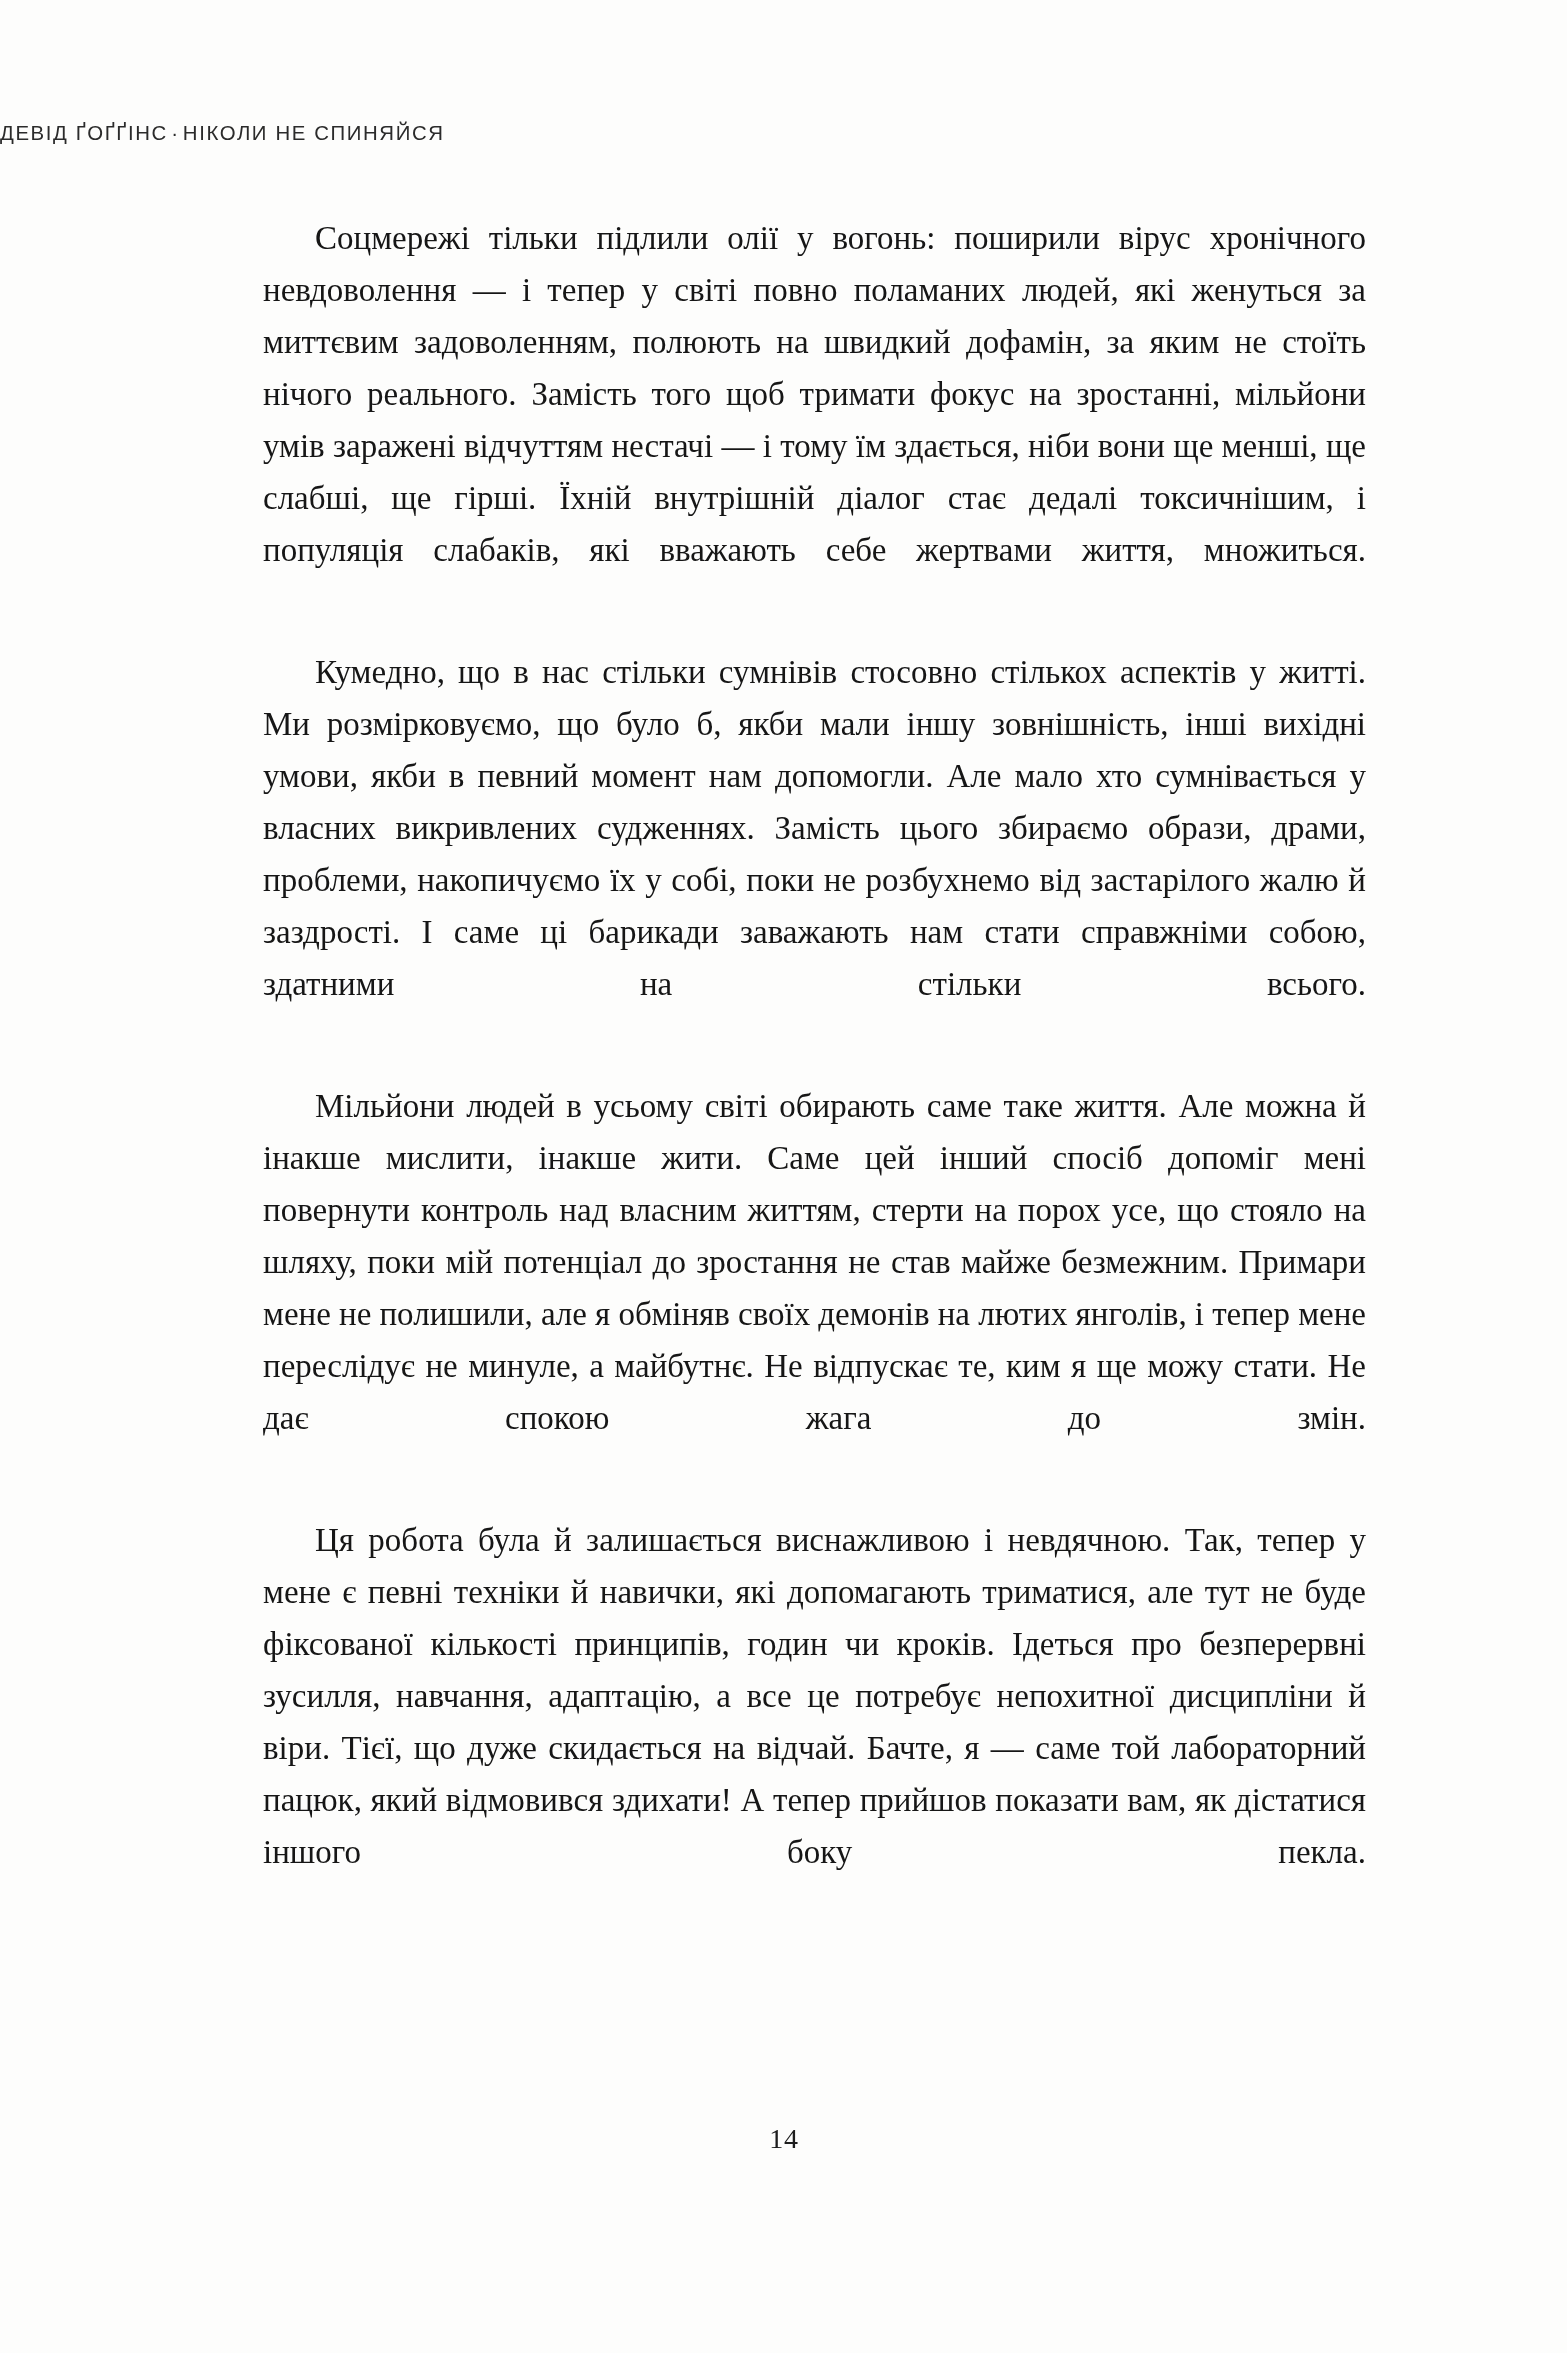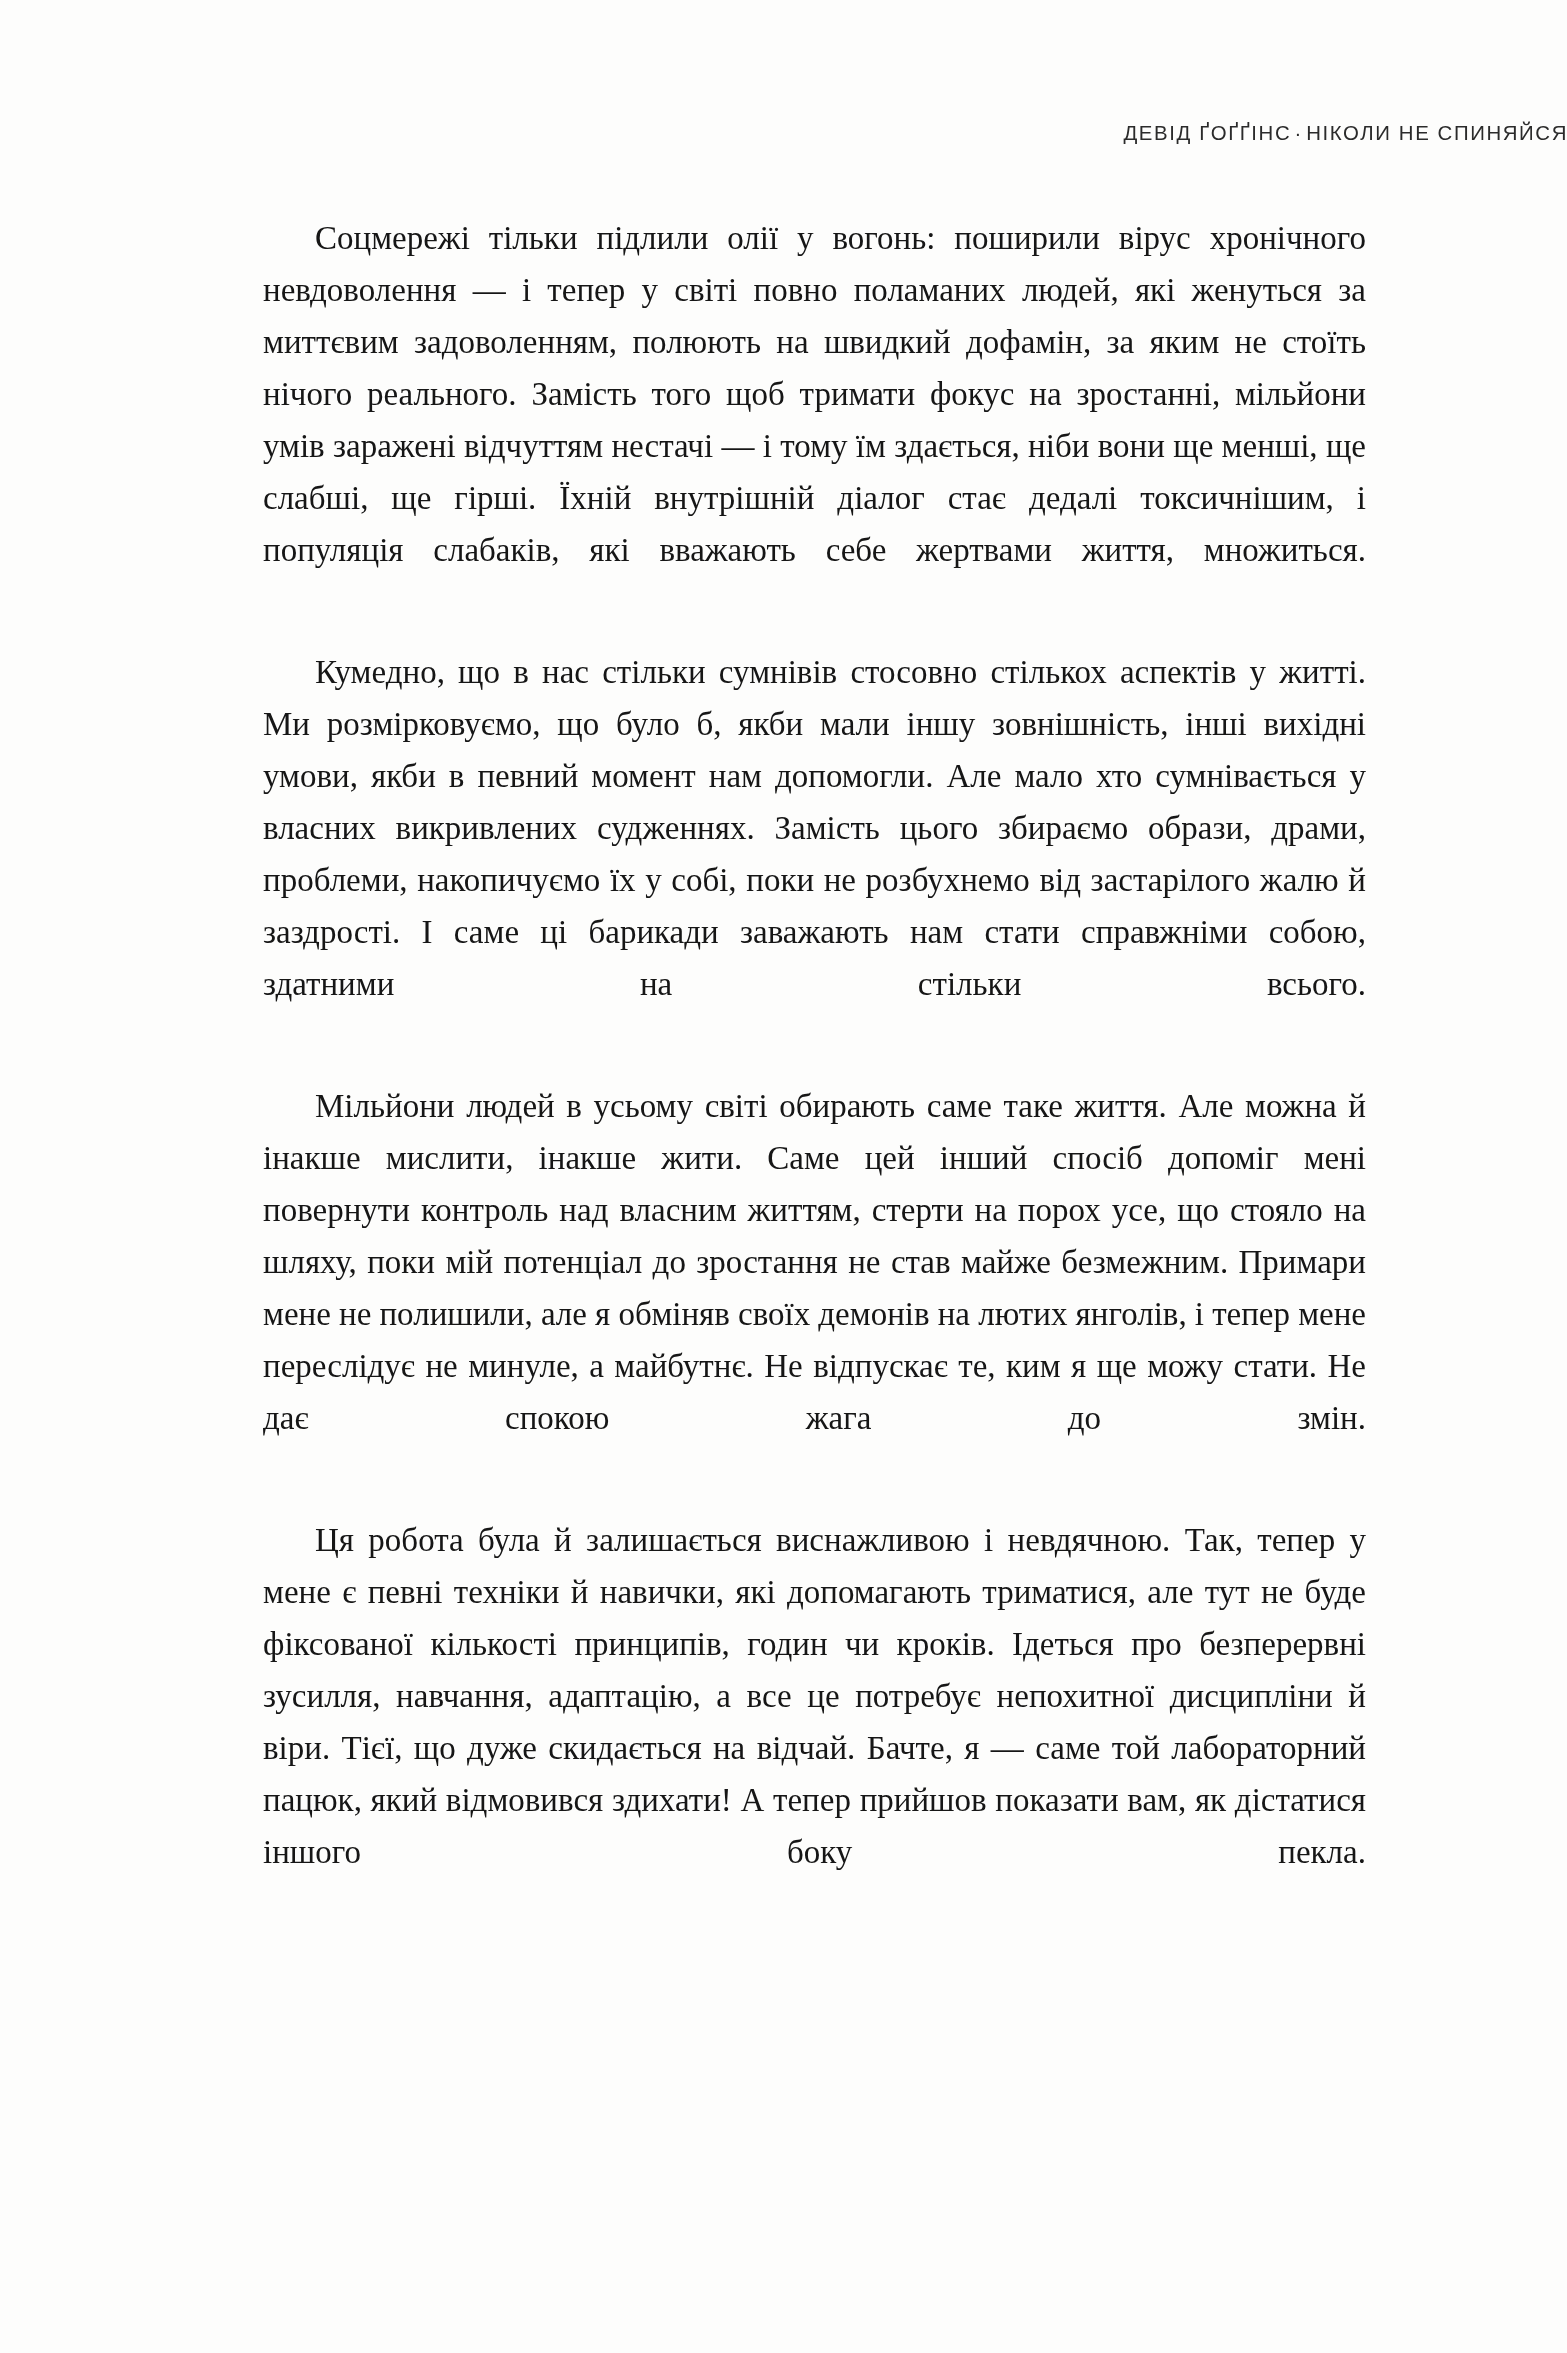--- a/index.html
+++ b/index.html
@@ -21,21 +21,21 @@
     inset: 0;
     background: #fdfdfc;
   }
 
   
   .running-head {
     position: absolute;
     top: 122px;
     left: 0;
     right: 0;
-    text-align: right;
+    text-align: left;
     font-family: "Liberation Sans", "DejaVu Sans", sans-serif;
     font-size: 20.4px;
     letter-spacing: 1.6px;
     color: #2b2b2b;
     font-weight: 400;
     font-variant: small-caps;
     text-transform: uppercase;
     white-space: nowrap;
   }
   .running-head .sep {
@@ -93,15 +93,16 @@
     <span>Девід Ґоґґінс</span><span class="sep">·</span><span>Ніколи не спиняйся</span>
   </div>
 
   <div class="textblock">
     <p>Соцмережі тільки підлили олії у вогонь: поширили вірус хронічного невдоволення — і тепер у світі повно поламаних людей, які женуться за миттєвим задоволенням, полюють на швидкий дофамін, за яким не стоїть нічого реального. Замість того щоб тримати фокус на зростанні, мільйони умів заражені відчуттям нестачі — і тому їм здається, ніби вони ще менші, ще слабші, ще гірші. Їхній внутрішній діалог стає дедалі токсичнішим, і популяція слабаків, які вважають себе жертвами життя, множиться.</p>
     <p>Кумедно, що в нас стільки сумнівів стосовно стількох аспектів у житті. Ми розмірковуємо, що було б, якби мали іншу зовнішність, інші вихідні умови, якби в певний момент нам допомогли. Але мало хто сумнівається у власних викривлених судженнях. Замість цього збираємо образи, драми, проблеми, накопичуємо їх у собі, поки не розбухнемо від застарілого жалю й заздрості. І саме ці барикади заважають нам стати справжніми собою, здатними на стільки всього.</p>
     <p>Мільйони людей в усьому світі обирають саме таке життя. Але можна й інакше мислити, інакше жити. Саме цей інший спосіб допоміг мені повернути контроль над власним життям, стерти на порох усе, що стояло на шляху, поки мій потенціал до зростання не став майже безмежним. Примари мене не полишили, але я обміняв своїх демонів на лютих янголів, і тепер мене переслідує не минуле, а майбутнє. Не відпускає те, ким я ще можу стати. Не дає спокою жага до змін.</p>
     <p>Ця робота була й залишається виснажливою і невдячною. Так, тепер у мене є певні техніки й навички, які допомагають триматися, але тут не буде фіксованої кількості принципів, годин чи кроків. Ідеться про безперервні зусилля, навчання, адаптацію, а все це потребує непохитної дисципліни й віри. Тієї, що дуже скидається на відчай. Бачте, я — саме той лабораторний пацюк, який відмовився здихати! А тепер прийшов показати вам, як дістатися іншого боку пекла.</p>
   </div>
 
+  <div class="folio">14</div>
 
 </div>
 
 
 </body></html>

